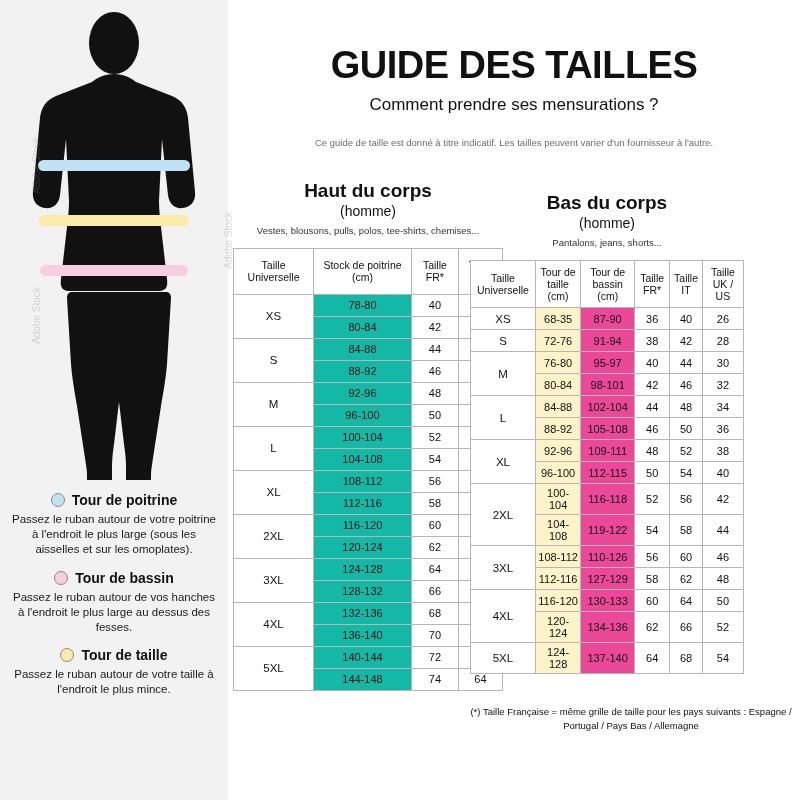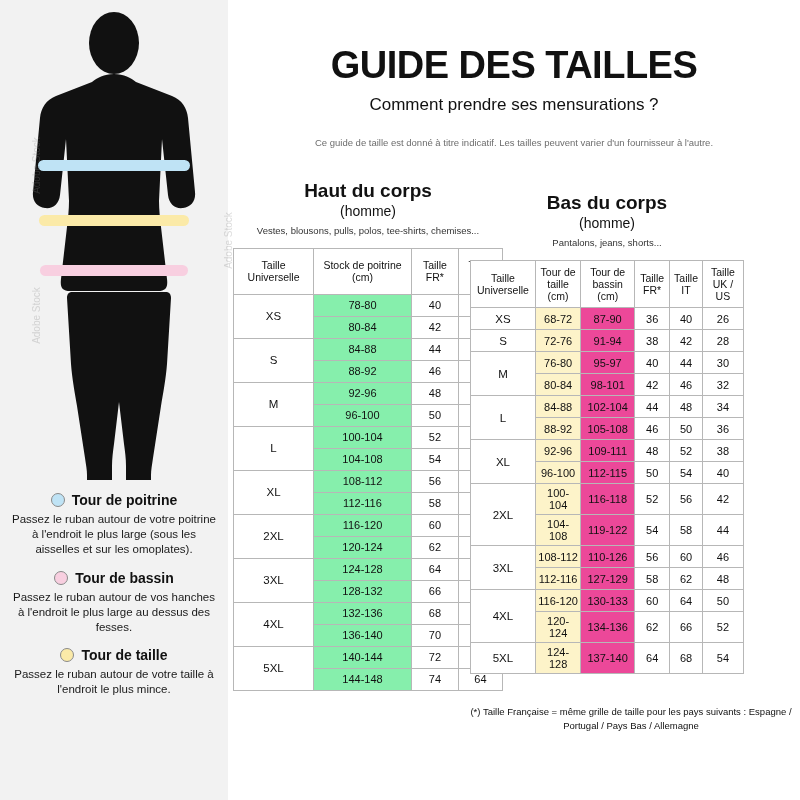--- a/index.html
+++ b/index.html
@@ -62,21 +62,21 @@
   th, td {
     border:1px solid #b7b7b7;
     text-align:center;
     font-size:11px;
     padding:3px 2px;
     height:22px;
     background:#fff;
   }
   th { font-size:10.5px; font-weight:normal; line-height:1.15; padding:5px 2px; height:46px; }
   td.size { font-size:11.5px; }
-  td.chest { background:#86efac; }
+  td.chest { background:#14b8a6; }
   td.waist { background:#fdf3c9; }
   td.hip   { background:#ec4899; }
 
   .footnote {
     position:absolute; left:470px; top:705px; width:322px;
     font-size:9.5px; text-align:center; line-height:1.45; color:#111;
   }
 
   
   .wm-tile {
@@ -266,21 +266,21 @@
           <tr>
             <th>Taille Universelle</th>
             <th>Tour de taille (cm)</th>
             <th>Tour de bassin (cm)</th>
             <th>Taille FR*</th>
             <th>Taille IT</th>
             <th>Taille UK / US</th>
           </tr>
           <tr>
             <td class="size" rowspan="1">XS</td>
-            <td class="waist">68-72</td>
+            <td class="waist">68-35</td>
             <td class="hip">87-90</td>
             <td>36</td>
             <td>40</td>
             <td>26</td>
           </tr>
           <tr>
             <td class="size" rowspan="1">S</td>
             <td class="waist">72-76</td>
             <td class="hip">91-94</td>
             <td>38</td>

